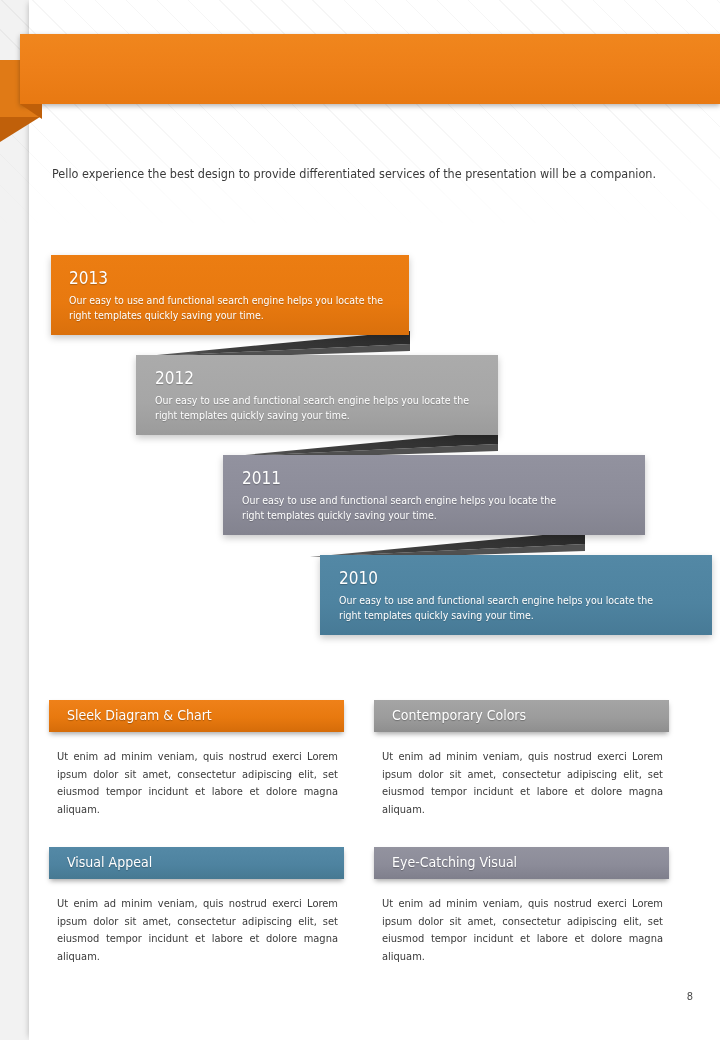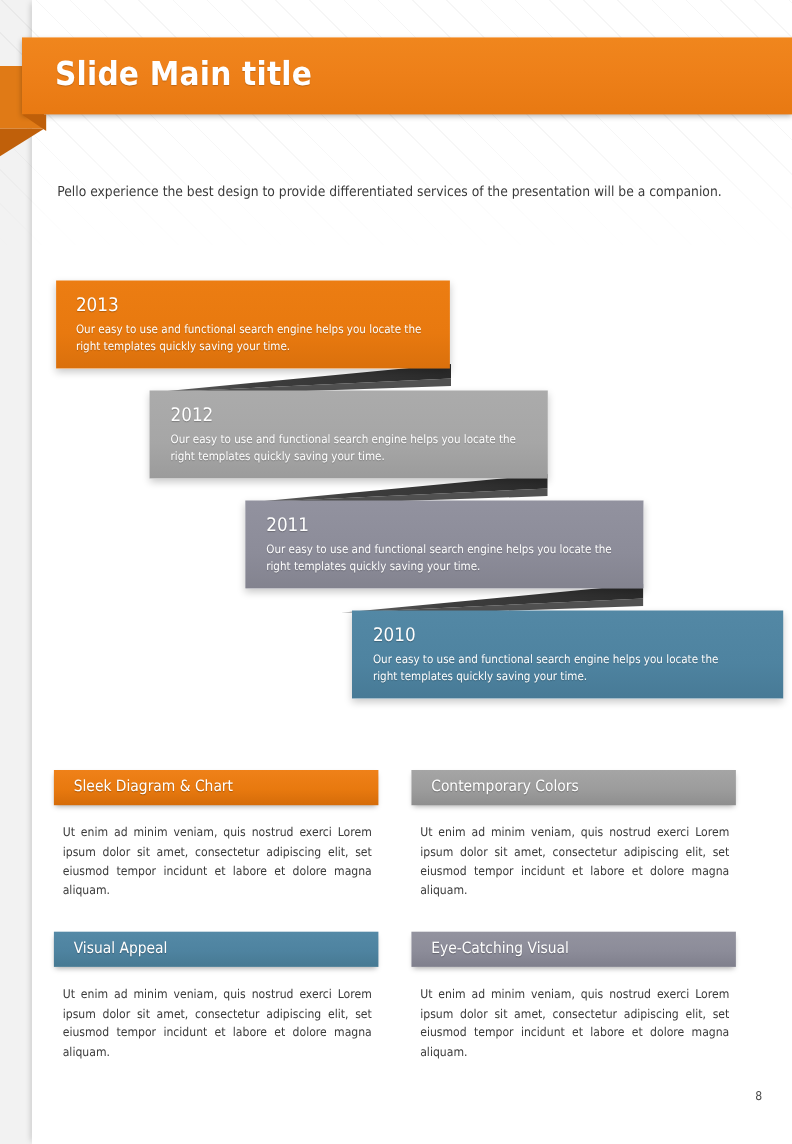--- a/index.html
+++ b/index.html
@@ -212,21 +212,20 @@
 
 <div id="slide">
 
   <div class="sheet"></div>
   <div class="stripes fade"></div>
 
   <div class="title-tab"></div>
   <div class="title-tab-fold"></div>
   <div class="title-bar"></div>
   <div class="title-bar-fold"></div>
-  <div class="title-text">Slide Main title</div>
 
   <div class="sub-desc">Pello experience the best design to provide differentiated services of the presentation will be a companion.</div>
 
   <div class="ribbons">
 
     <div class="fold" style="left:136px; top:331px; width:274px; height:26px;">
       <svg width="274" height="26" viewBox="0 0 274 26">
         <defs>
           <linearGradient id="fg1" x1="0" y1="0" x2="1" y2="0">
             <stop offset="0" stop-color="#6e6e6e"></stop>
@@ -272,21 +271,21 @@
       <div class="year">2013</div>
       <div class="desc">Our easy to use and functional search engine helps you locate the right templates quickly saving your time.</div>
     </div>
 
     <div class="ribbon" style="left:136px; top:355px; width:362px; height:80px;">
       <div class="body" style="background:linear-gradient(to bottom,#ababab 0%,#a6a6a6 60%,#9b9b9b 100%);"></div>
       <div class="year" style="left:19px;">2012</div>
       <div class="desc" style="left:19px;">Our easy to use and functional search engine helps you locate the right templates quickly saving your time.</div>
     </div>
 
-    <div class="ribbon" style="left:223px; top:455px; width:362px; height:80px;">
+    <div class="ribbon" style="left:223px; top:455px; width:422px; height:80px;">
       <div class="body" style="background:linear-gradient(to bottom,#92929f 0%,#8c8c99 60%,#83838f 100%);"></div>
       <div class="year" style="left:19px;">2011</div>
       <div class="desc" style="left:19px;">Our easy to use and functional search engine helps you locate the right templates quickly saving your time.</div>
     </div>
 
     <div class="ribbon" style="left:320px; top:555px; width:392px; height:80px;">
       <div class="body" style="background:linear-gradient(to bottom,#5388a5 0%,#4e83a0 60%,#477a96 100%);"></div>
       <div class="year" style="left:19px;">2010</div>
       <div class="desc" style="left:19px;">Our easy to use and functional search engine helps you locate the right templates quickly saving your time.</div>
     </div>

